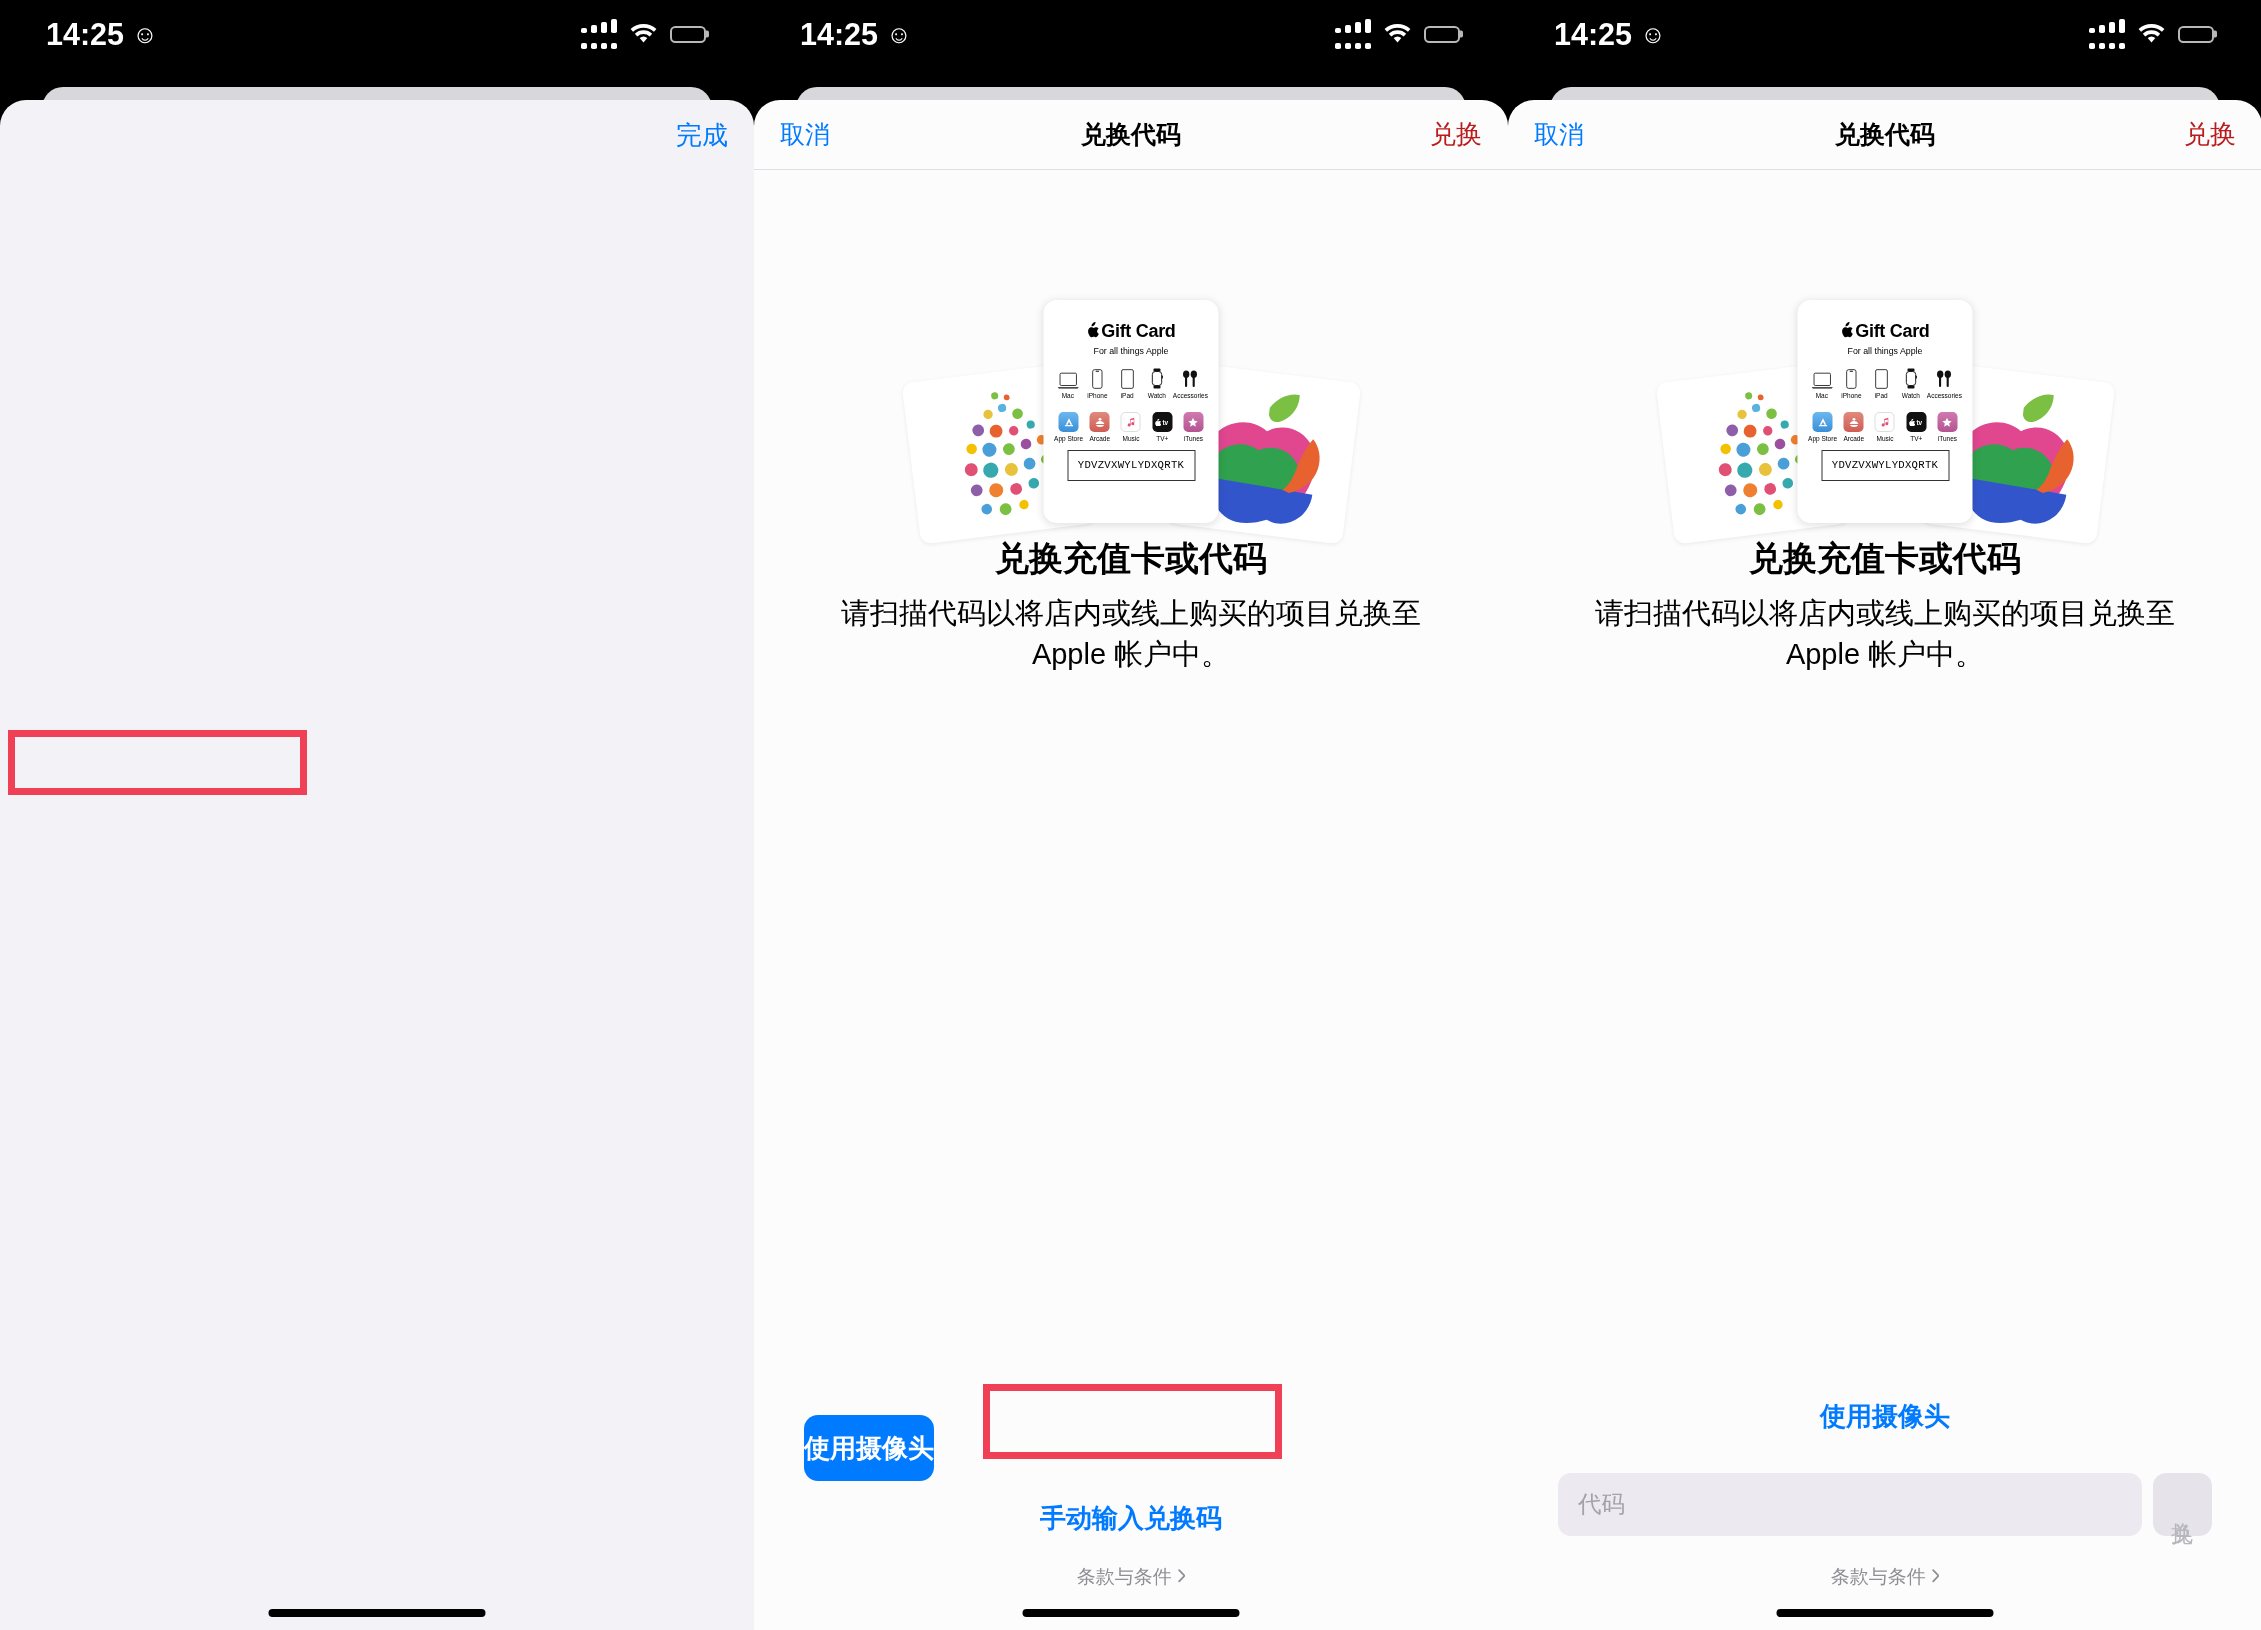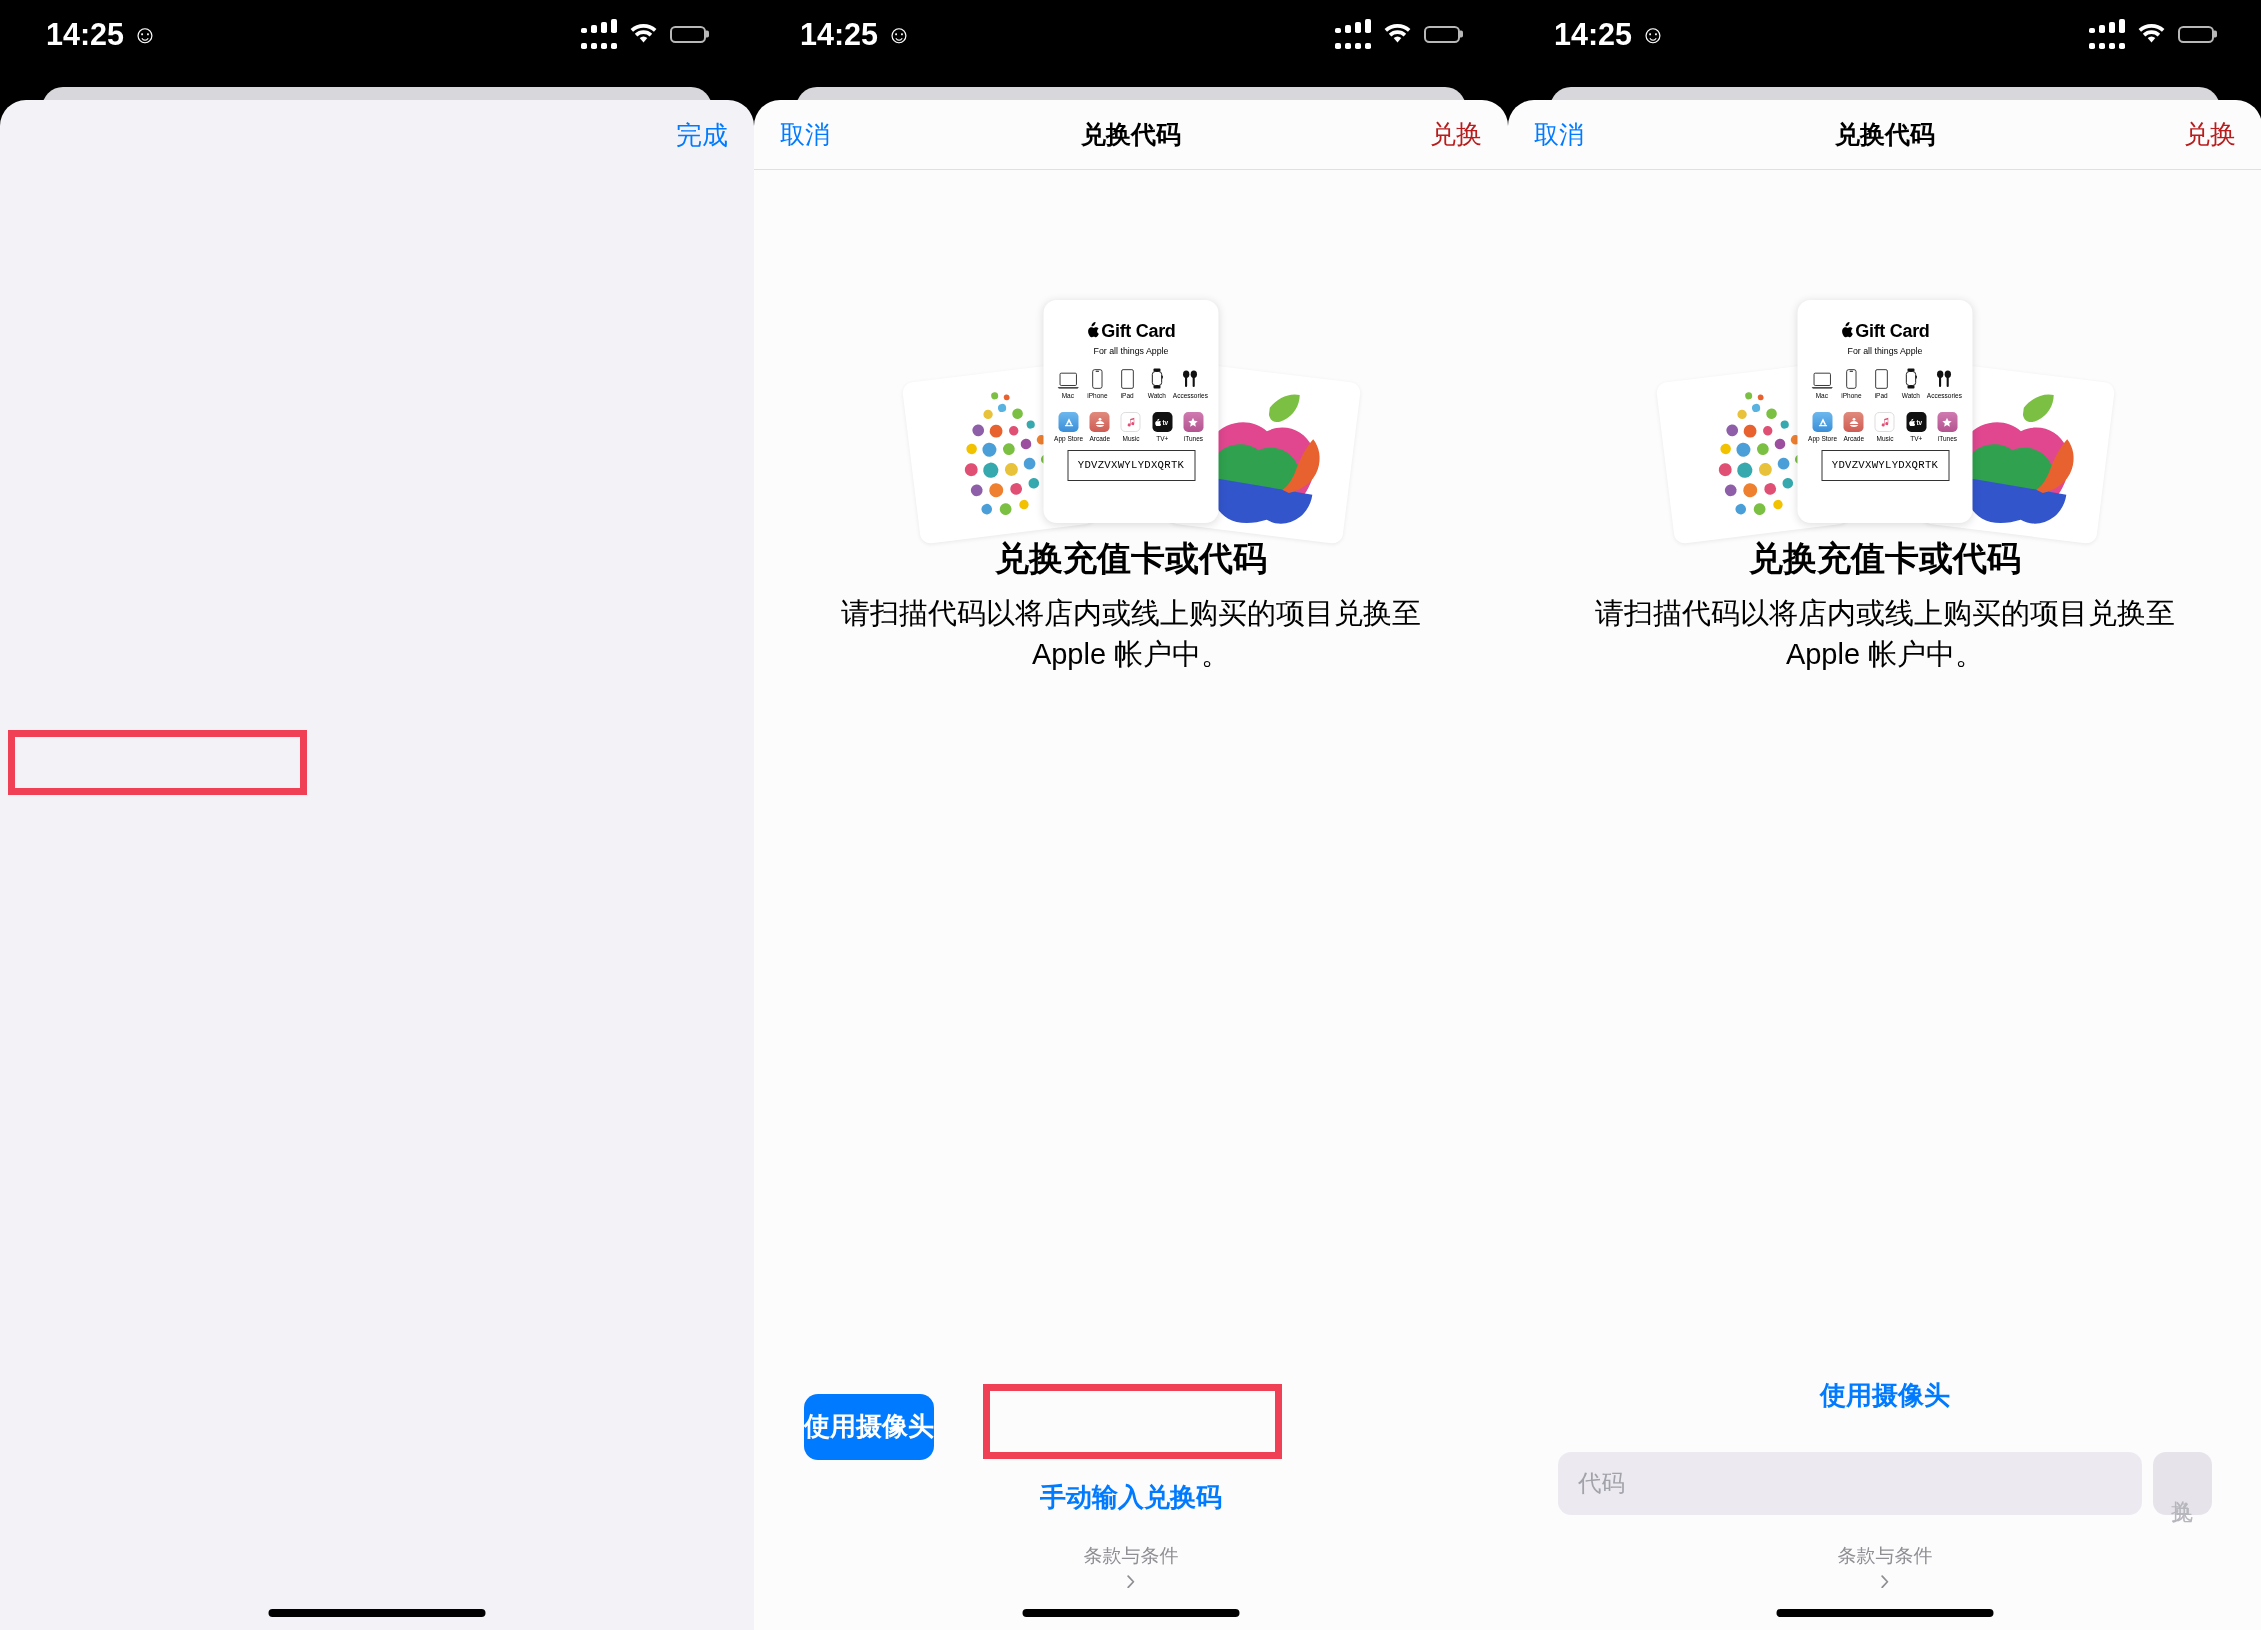--- a/index.html
+++ b/index.html
@@ -195,21 +195,21 @@
   .btn-primary {
     display:block; margin:0 50px; height:66px; background:#007aff; color:#fff;
     border:none; border-radius:14px; font-size:26px; font-weight:600;
     font-family:"Liberation Sans", sans-serif;
   }
   .btn-link {
     display:block; margin:20px auto 0; background:none; border:none;
     color:#007aff; font-size:26px; font-weight:600;
     font-family:"Liberation Sans", sans-serif;
   }
-  .terms { display:flex; justify-content:center; align-items:center; gap:5.9px; margin-top:28px;flex-direction:column; }
+  .terms { display:flex; justify-content:center; align-items:center; gap:5.9px; margin-top:28px; }
   .terms-txt { font-size:19px; color:#8e8e93; }
 
   .input-row { display:flex; align-items:center; gap:10.6px; margin:39px 50px 0; }
   .code-input {
     flex:1 1 auto; height:63px; background:#eceaf0; border:none; border-radius:13px;
     padding:16px 20px; font-size:23.5px; color:#000;
     font-family:"Liberation Sans", sans-serif;
   }
   .code-input::placeholder { color:#a2a2aa; }
   .redeem-btn {

